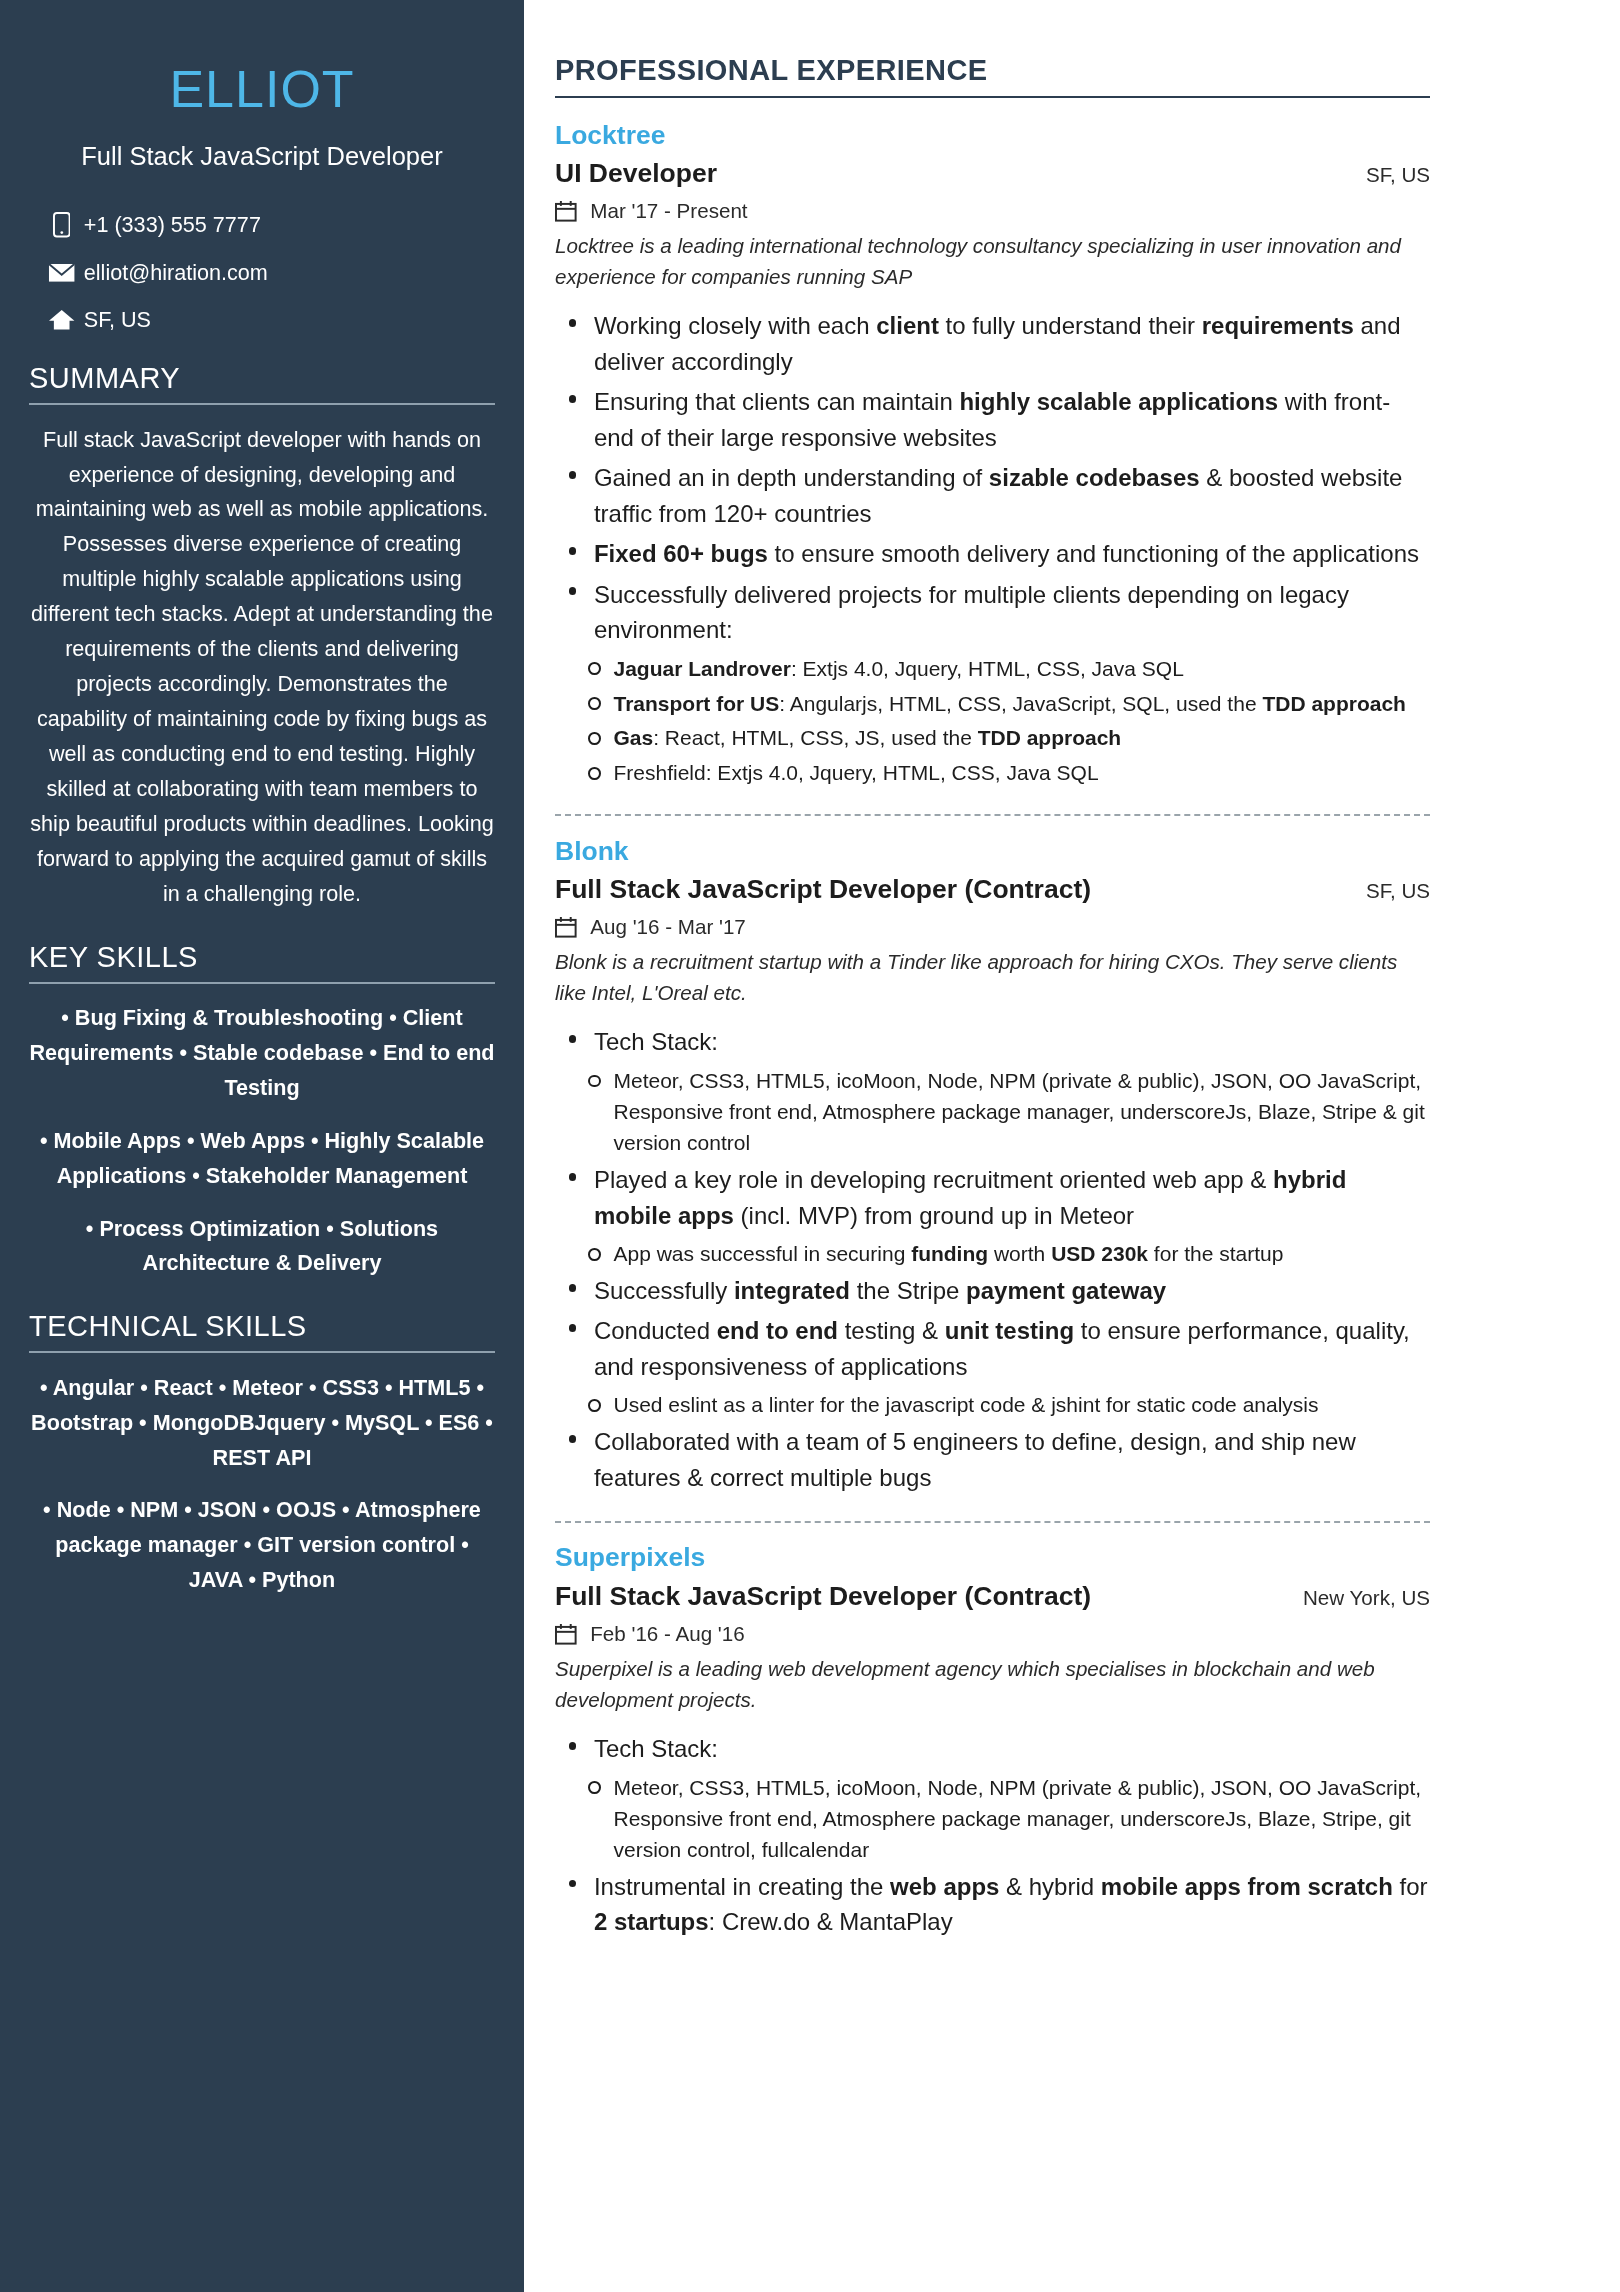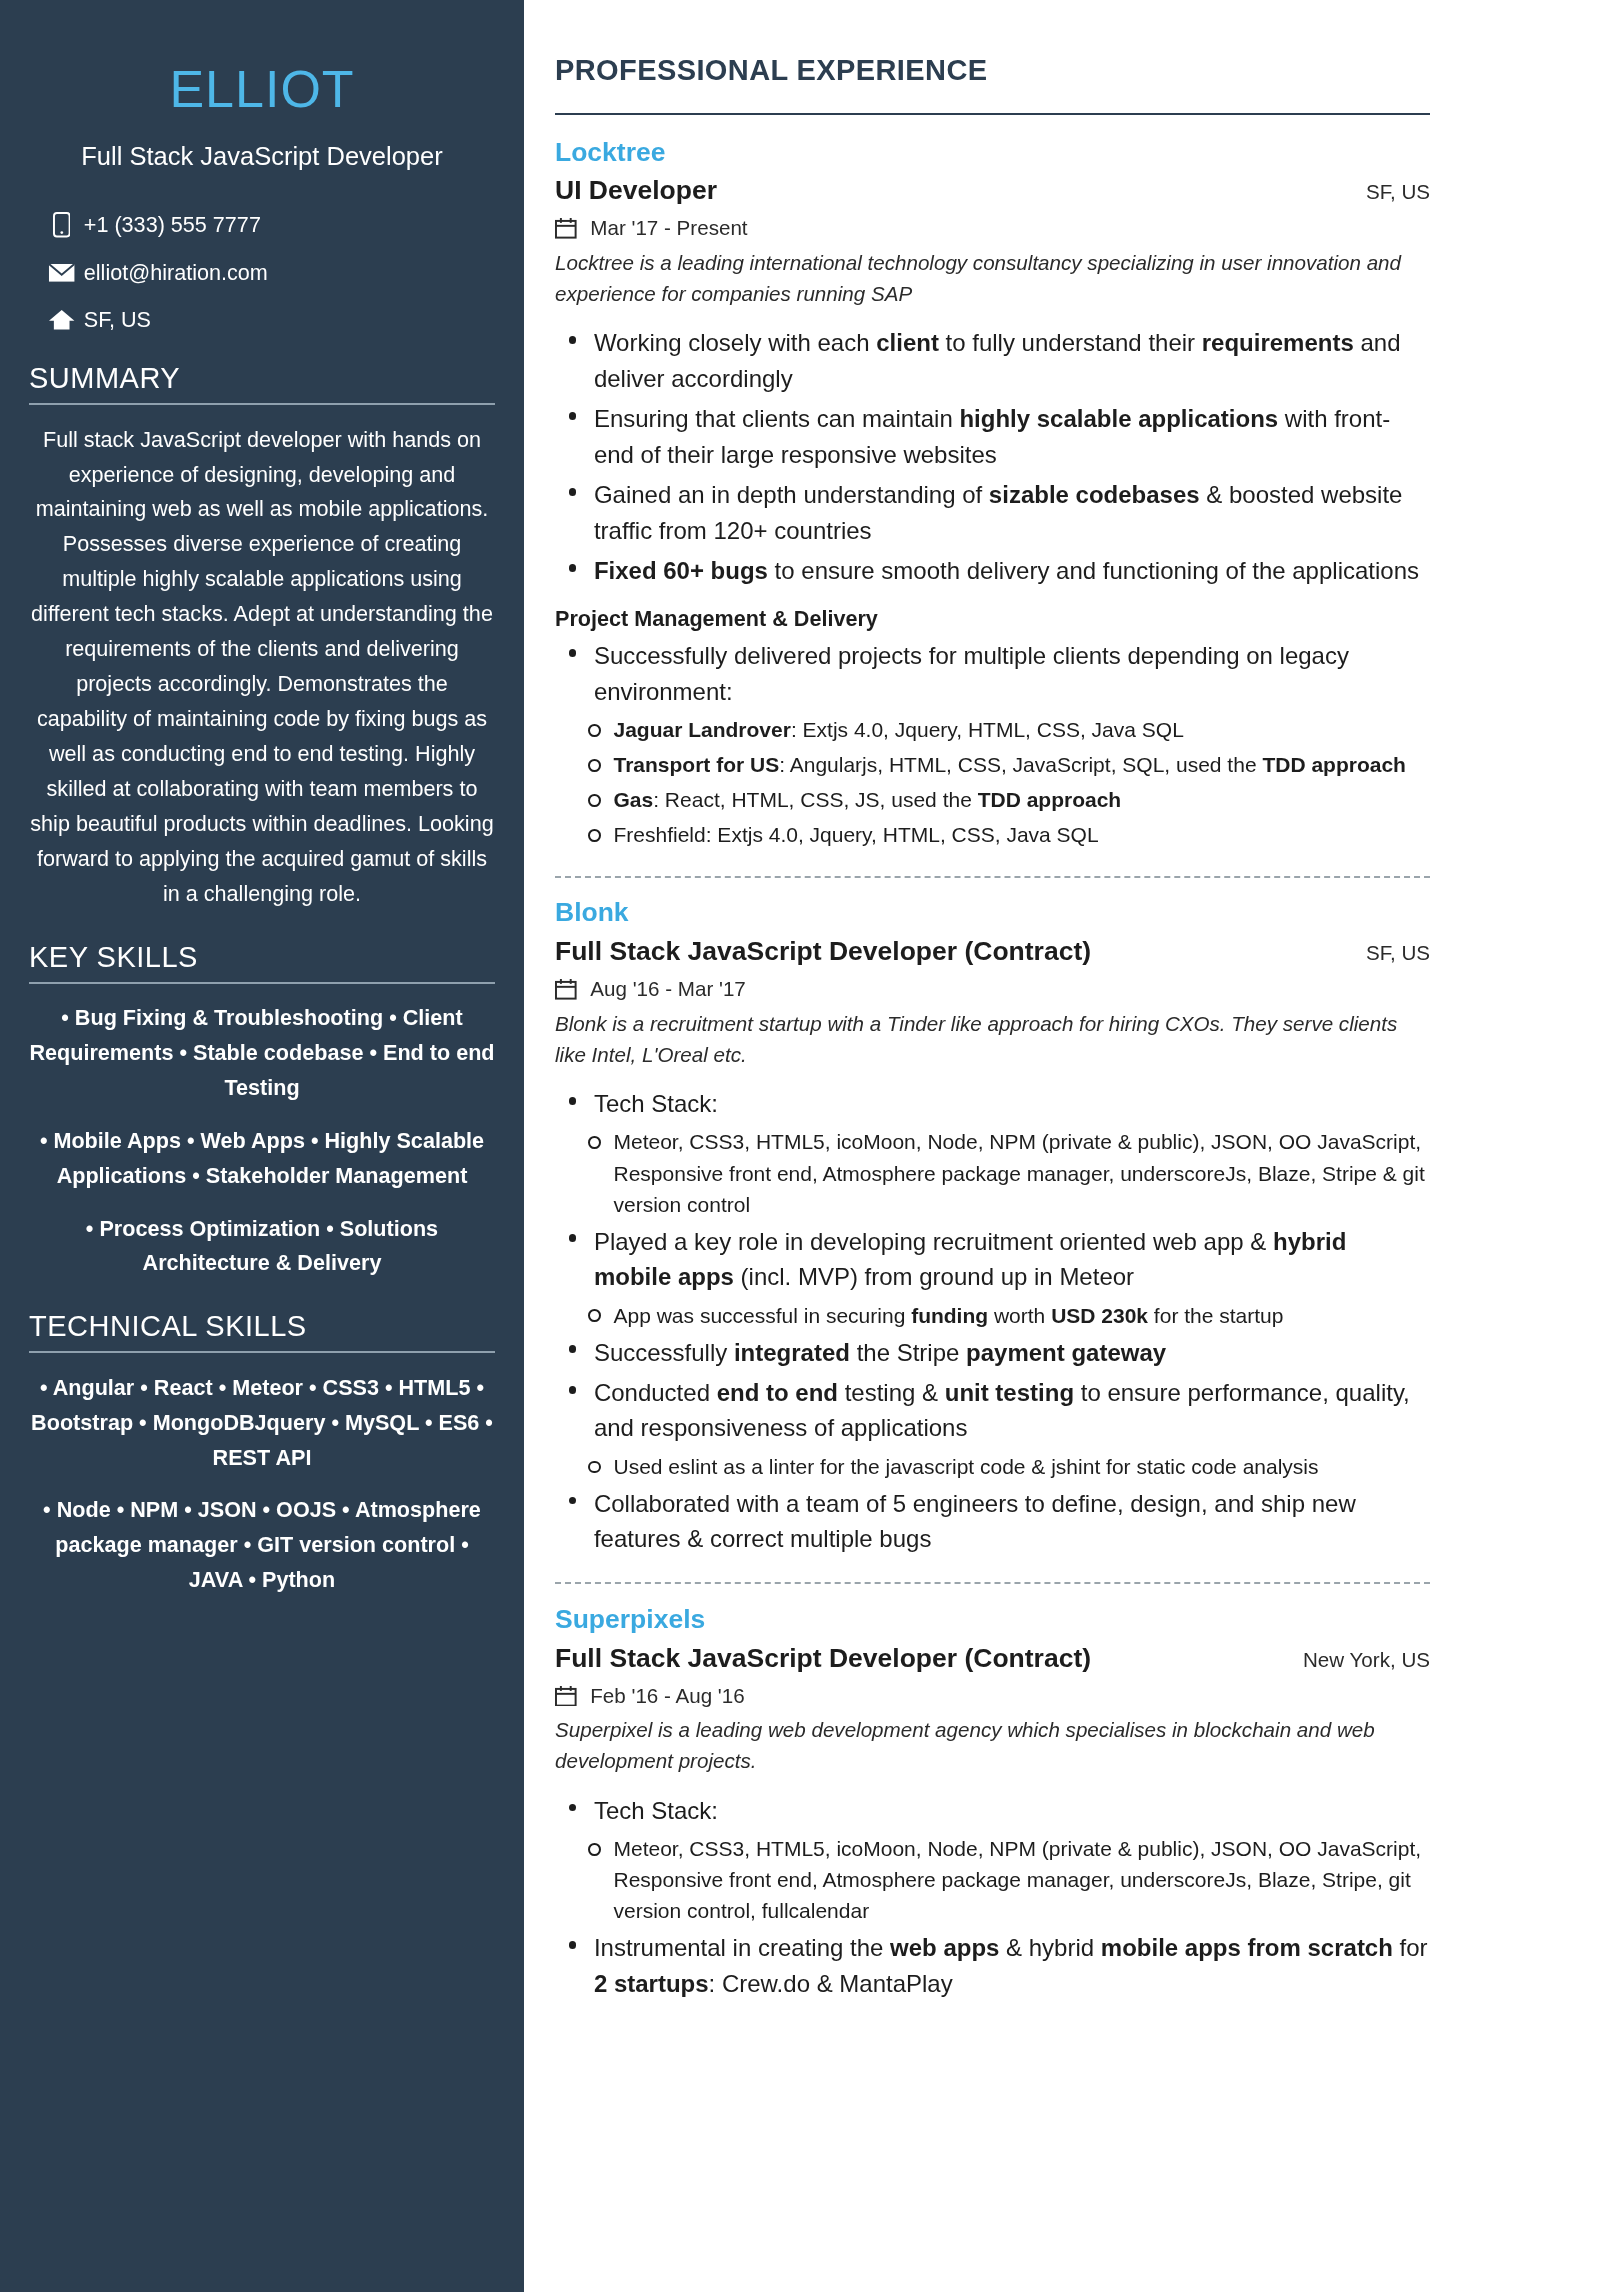--- a/index.html
+++ b/index.html
@@ -76,21 +76,21 @@
   
   .main {
     flex: 1;
     padding: 54px 54px 39px 31px;
   }
   .main-section-title {
     font-size: 29px;
     font-weight: bold;
     color: #2c3e50;
     letter-spacing: 0.4px;
-    padding-bottom: 26px;
+    padding-bottom: 9px;
     border-bottom: 2px solid #2c3e50;
     margin-bottom: 21.6px;
   }
   .company {
     color: #3aa9e0;
     font-size: 26.5px;
     font-weight: bold;
     margin-bottom: 7.8px;
   }
   .role-row {
@@ -249,21 +249,20 @@
         </span>
         <span>Mar '17 -  Present</span>
       </div>
       <div class="blurb">Locktree is a leading international technology consultancy specializing in user innovation and experience for companies running SAP</div>
       <ul class="b1">
         <li>Working closely with each <b>client</b> to fully understand their <b>requirements</b> and deliver accordingly</li>
         <li>Ensuring that clients can maintain <b>highly scalable applications</b> with front-end of their large responsive websites</li>
         <li>Gained an in depth understanding of <b>sizable codebases</b> &amp; boosted website traffic from 120+ countries</li>
         <li><b>Fixed 60+ bugs</b> to ensure smooth delivery and functioning of the applications</li>
       </ul>
-      <div class="sub-head">Project Management &amp; Delivery</div>
       <ul class="b1">
         <li>Successfully delivered projects for multiple clients depending on legacy environment:</li>
       </ul>
       <ul class="b2">
         <li><b>Jaguar Landrover</b>: Extjs 4.0, Jquery, HTML, CSS, Java SQL</li>
         <li><b>Transport for US</b>: Angularjs, HTML, CSS, JavaScript, SQL, used the <b>TDD approach</b></li>
         <li><b>Gas</b>: React, HTML, CSS, JS, used the <b>TDD approach</b></li>
         <li>Freshfield: Extjs 4.0, Jquery, HTML, CSS, Java SQL</li>
       </ul>
     </section>

